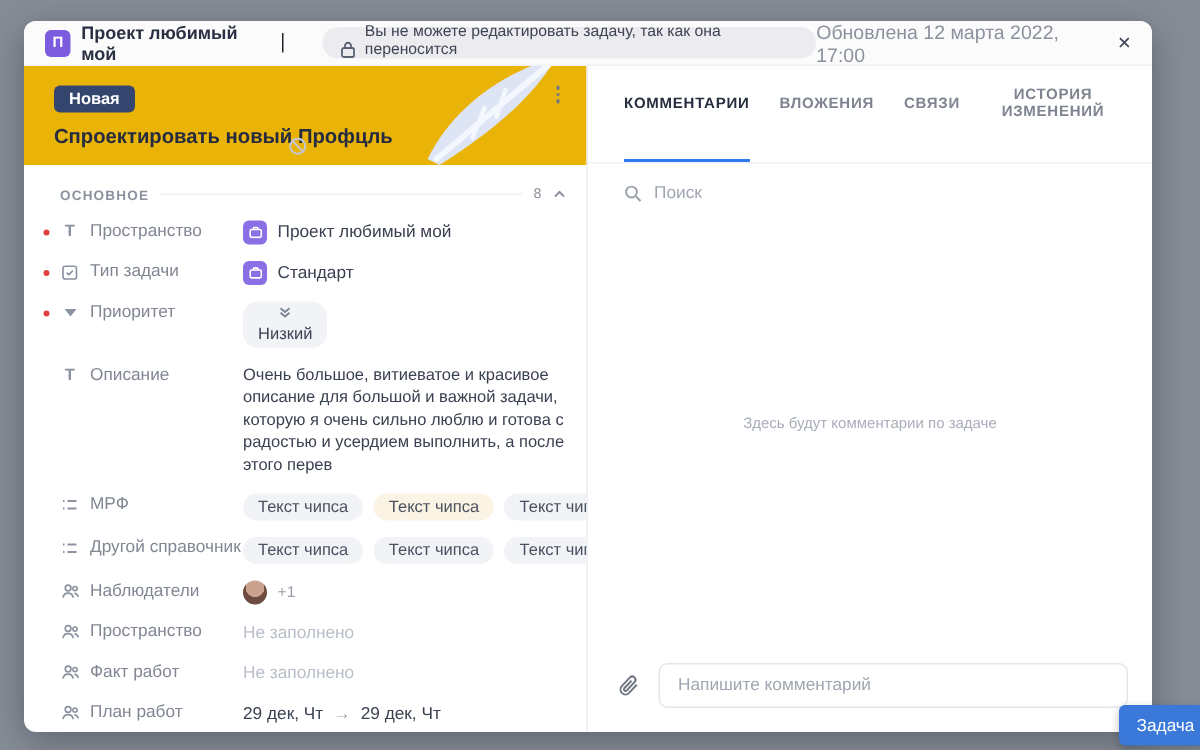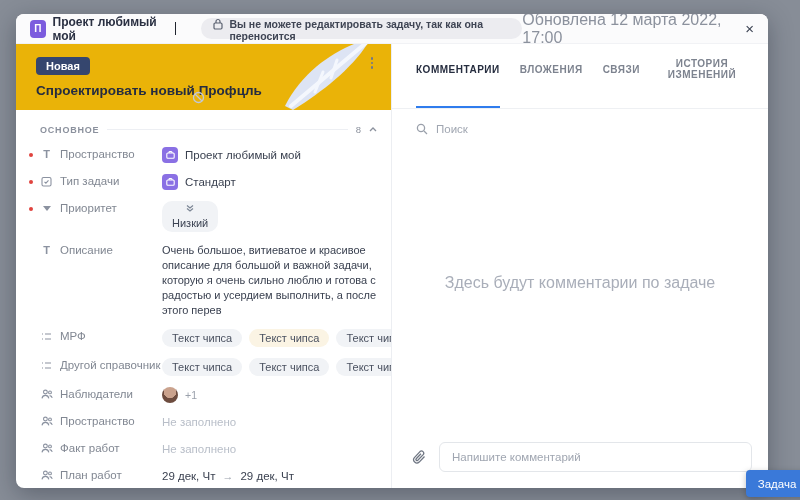--- a/index.html
+++ b/index.html
@@ -12,24 +12,24 @@
           display:flex; flex-direction:column; }
 
   
   .topbar { height:30px; flex:0 0 30px; background:#fbfbfc; display:flex; align-items:center;
             padding:0 14px; border-bottom:1px solid #f1f2f5; }
   .proj { display:flex; align-items:center; gap:7px; }
   .proj-ic { width:18px; height:18px; border-radius:4px; background:#7c5cde; color:#fff;
              font-size:10px; font-weight:bold; display:flex; align-items:center; justify-content:center; }
   .proj-title { font-size:12px; color:#2a3042; font-weight:bold; }
   .caret { width:1px; height:13px; background:#20242e; margin-left:2px; }
-  .lock-pill { margin-left:26px; display:flex; align-items:flex-start; gap:6px; background:#ececf0;
-               border-radius:11px; height:21px; padding:0 12px; font-size:10.5px; color:#3f4554;font-weight:bold; }
+  .lock-pill { margin-left:26px; display:flex; align-items:flex-end; gap:6px; background:#ececf0;
+               border-radius:11px; height:21px; padding:0 12px; font-size:10.5px; color:#3f4554; }
   .tb-right { margin-left:auto; display:flex; align-items:center; gap:12px; }
-  .updated { font-size:16px; color:#8b919d; }
+  .updated { font-size:13px; color:#8b919d; }
   .close { font-size:15px; color:#3c4353; line-height:1; cursor:pointer; background:none; border:none;
            font-family:"Liberation Sans", sans-serif; }
 
   .body { flex:1; display:flex; min-height:0; }
 
   
   .left { width:376px; flex:0 0 376px; border-right:1px solid #eceef2; display:flex;
           flex-direction:column; min-height:0; overflow:hidden; }
   .task-header { position:relative; height:66px; flex:0 0 66px; background:#eab308; padding:12px 20px 0; }
   .feather { position:absolute; right:18px; top:0; height:66px; width:110px; pointer-events:none; }
@@ -74,21 +74,21 @@
   .tabs { display:flex; gap:20px; padding:14px 24px 0; border-bottom:1px solid #eef0f3; }
   .tab { font-size:10px; font-weight:bold; letter-spacing:.5px; color:#7d838f; padding-bottom:26px;
          cursor:pointer; border-bottom:2px solid transparent; background:none; border-top:none;
          border-left:none; border-right:none; font-family:"Liberation Sans", sans-serif; }
   .tab.active { color:#262d3f; border-bottom-color:#2f7ced; }
   .search { display:flex; align-items:center; gap:8px; padding:14px 24px 0; color:#9aa0ab; }
   .search input { border:none; outline:none; font-size:11.5px; color:#3a4150; flex:1;
                   font-family:"Liberation Sans", sans-serif; background:transparent; }
   .search input::placeholder { color:#a0a6b1; }
   .empty { flex:1; display:flex; align-items:center; justify-content:center; }
-  .empty span { font-size:16px; color:#a9aeb9; }
+  .empty span { font-size:10px; color:#a9aeb9; }
   .composer { display:flex; align-items:center; gap:12px; padding:12px 16px 16px 20px; }
   .clip { color:#6f7683; display:flex; cursor:pointer; }
   .composer input { flex:1; height:30px; border:1px solid #e3e6ea; border-radius:6px; padding:0 12px;
                     font-size:11.5px; color:#3a4150; outline:none; font-family:"Liberation Sans", sans-serif; }
   .composer input::placeholder { color:#a0a6b1; }
 
   
   .task-btn { position:absolute; left:746px; top:470px; width:62px; height:27px; background:#3a79d9;
               color:#fff; font-size:11.5px; border:none; border-radius:4px; cursor:pointer;
               font-family:"Liberation Sans", sans-serif; box-shadow:0 2px 6px rgba(0,0,0,.25); }

